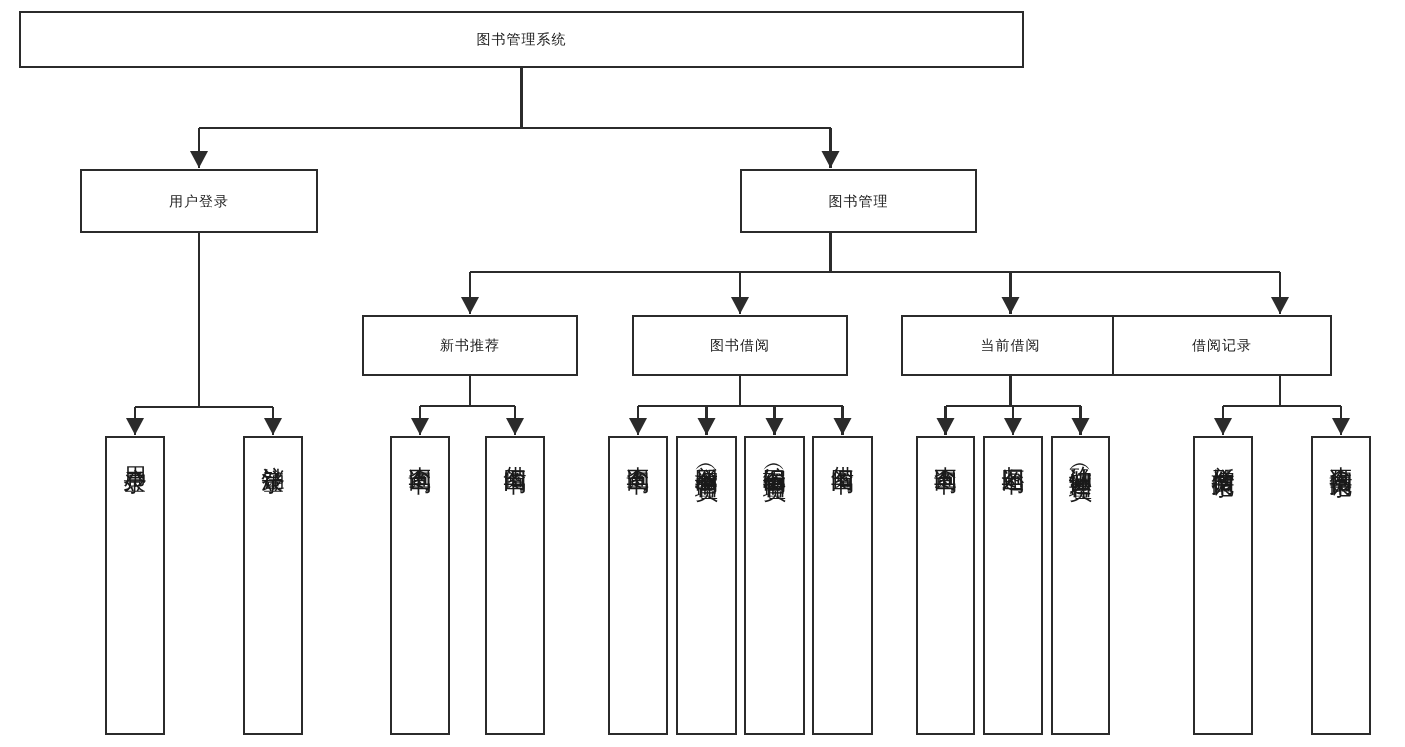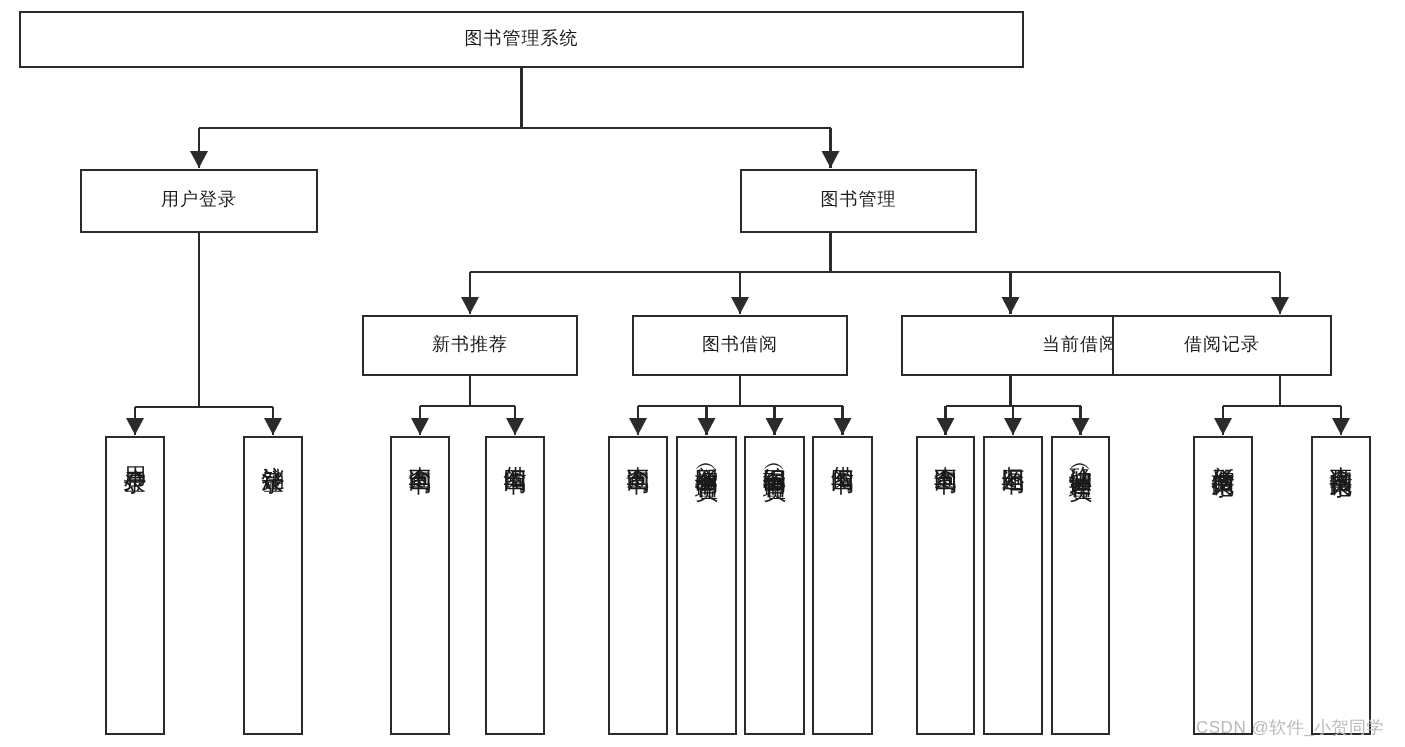--- a/index.html
+++ b/index.html
@@ -30,25 +30,24 @@
     box-sizing: border-box;
     background: #ffffff;
     border: 2px solid #2b2b2b;
     display: flex;
     align-items: center;
     justify-content: center;
     color: #1a1a1a;
     z-index: 2;
   }
   .node.h .label {
-    font-size: 18px;
+    font-size: 14px;
     letter-spacing: 1px;
     line-height: 1.2;
     white-space: nowrap;
-    font-family: Liberation Mono, monospace;
   }
   .node.v {
     align-items: flex-start;
     padding-top: 10px;
   }
   .node.v .label {
     writing-mode: vertical-rl;
     text-orientation: upright;
     font-size: 23px;
     line-height: 1.35;
@@ -134,21 +133,21 @@
   <div class="node h" style="left: 712px; top: 169px; width: 237px; height: 64px; border-color: rgb(43, 43, 43); background: rgb(255, 255, 255); margin-left: 28px;">
     <span class="label">图书管理</span>
   </div>
 
   <div class="node h" style="left: 362px; top: 315px; width: 216px; height: 61px; border-color: rgb(43, 43, 43); background: rgb(255, 255, 255);">
     <span class="label">新书推荐</span>
   </div>
   <div class="node h" style="left: 632px; top: 315px; width: 216px; height: 61px; border-color: rgb(43, 43, 43); background: rgb(255, 255, 255);">
     <span class="label">图书借阅</span>
   </div>
-  <div class="node h" style="left: 901px; top: 315px; width: 219px; height: 61px; border-color: rgb(43, 43, 43); background: rgb(255, 255, 255); justify-content: flex-end;">
+  <div class="node h" style="left: 901px; top: 315px; width: 219px; height: 61px; border-color: rgb(43, 43, 43); background: rgb(255, 255, 255);">
     <span class="label">当前借阅</span>
   </div>
   <div class="node h" style="left: 1112px; top: 315px; width: 220px; height: 61px; border-color: rgb(43, 43, 43); background: rgb(255, 255, 255);">
     <span class="label">借阅记录</span>
   </div>
 
   <div class="node v" style="left: 105px; top: 436px; width: 60px; height: 299px; border-color: rgb(43, 43, 43); background: rgb(255, 255, 255);">
     <span class="label">用户登录</span>
   </div>
   <div class="node v" style="left: 243px; top: 436px; width: 60px; height: 299px; border-color: rgb(43, 43, 43); background: rgb(255, 255, 255);">
@@ -181,15 +180,14 @@
   <div class="node v" style="left: 1051px; top: 436px; width: 59px; height: 299px; border-color: rgb(43, 43, 43); background: rgb(255, 255, 255);">
     <span class="label">确认归还（管理员）</span>
   </div>
   <div class="node v" style="left: 1193px; top: 436px; width: 60px; height: 299px; border-color: rgb(43, 43, 43); background: rgb(255, 255, 255);">
     <span class="label">新增借阅记录</span>
   </div>
   <div class="node v" style="left: 1311px; top: 436px; width: 60px; height: 299px; border-color: rgb(43, 43, 43); background: rgb(255, 255, 255);">
     <span class="label">查询借阅记录</span>
   </div>
 
-  <div class="watermark" style="left: 1196px; top: 716px; color: rgb(185, 185, 185);">CSDN @软件_小贺同学</div>
 
 </div>
 
 </body></html>

